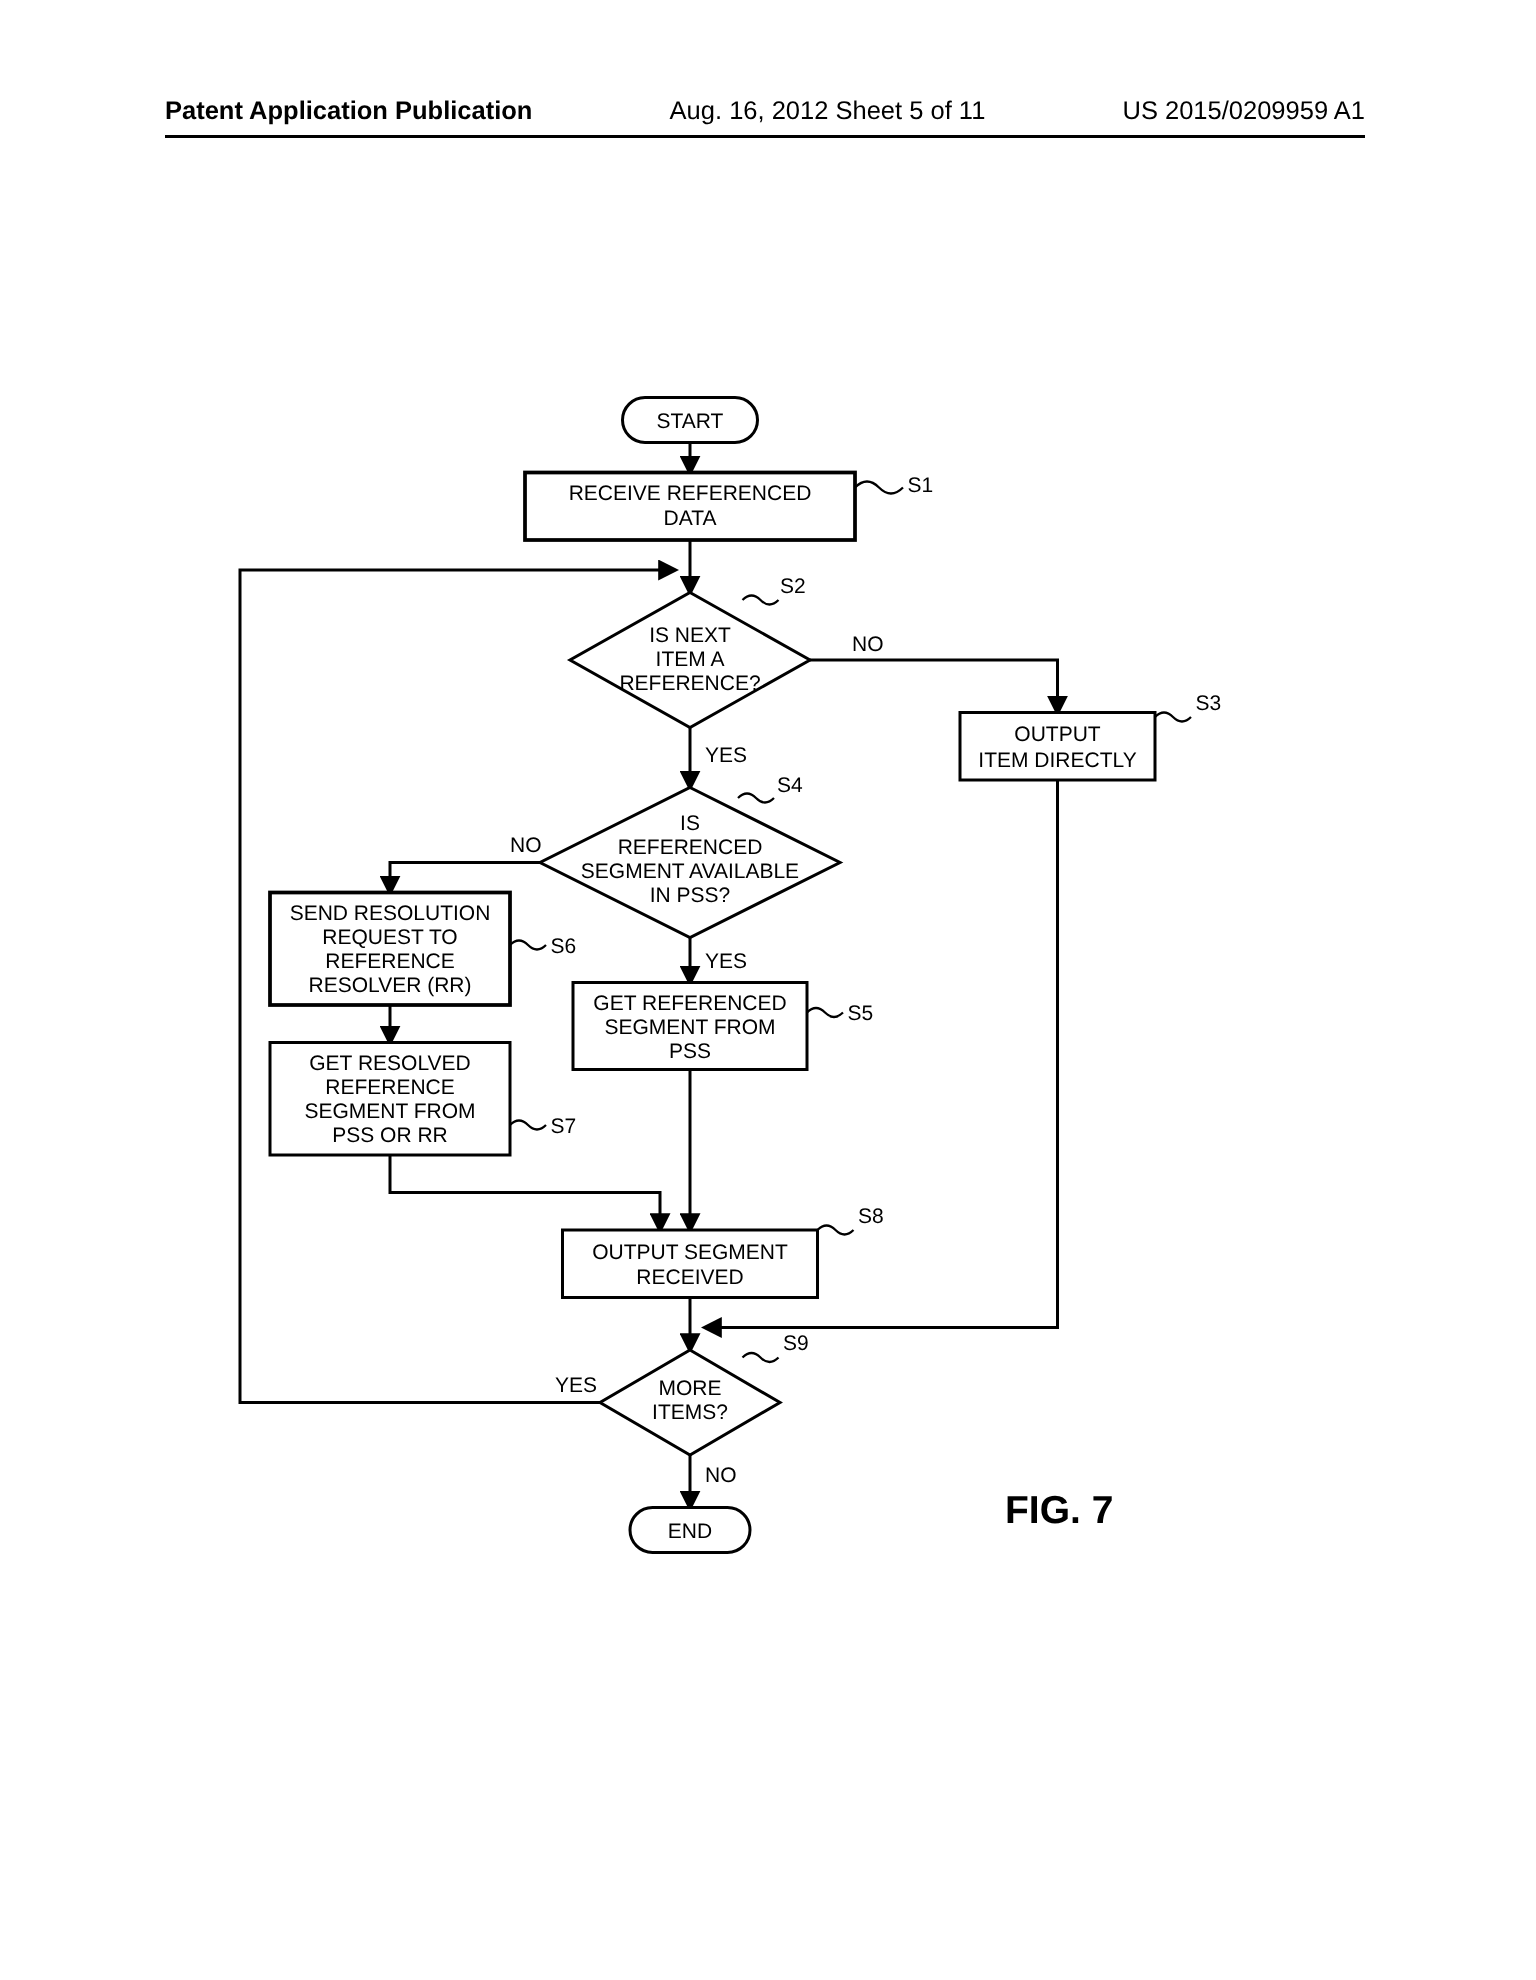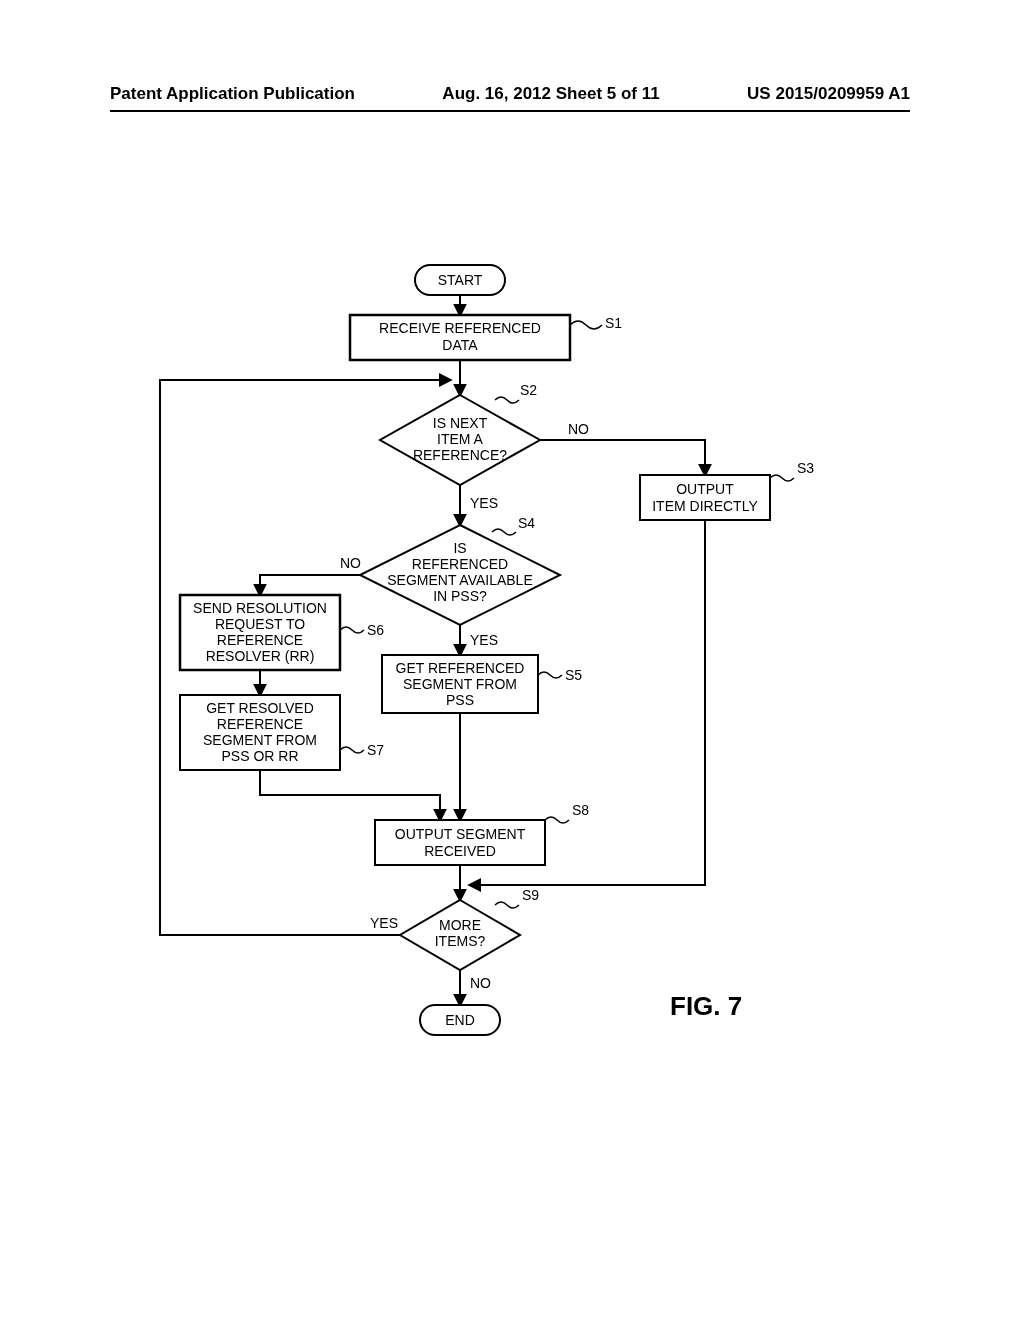--- a/index.html
+++ b/index.html
@@ -7,33 +7,33 @@
     padding: 0;
     font-family: Arial, Helvetica, sans-serif;
     font-size: 13px;
     background: #fff;
     width: 1024px;
     height: 1320px;
     position: relative;
   }
   .page {
     position: absolute;
-    top: 84px;
+    top: 64px;
     left: 110px;
     width: 800px;
   }
   .header {
     display: flex;
     justify-content: space-between;
     font-size: 17px;
     padding-bottom: 6px;
     border-bottom: 2px solid #000;
   }
   .header .left { font-weight: bold; }
-  .header .mid, .header .right { font-weight: bold; }
+  .header .mid, .header .right { font-weight: normal; }
 
   svg { position: absolute; top: 260px; left: 150px; }
 
   
   .rect { fill: #fff; stroke: #000; stroke-width: 2; }
   .rect-thick { fill: #fff; stroke: #000; stroke-width: 2.5; }
   .diam { fill: #fff; stroke: #000; stroke-width: 2; }
   .term { fill: #fff; stroke: #000; stroke-width: 2; }
   .txt { font-family: Arial, Helvetica, sans-serif; font-size: 14px; text-anchor: middle; }
   .lbl { font-family: Arial, Helvetica, sans-serif; font-size: 14px; }

